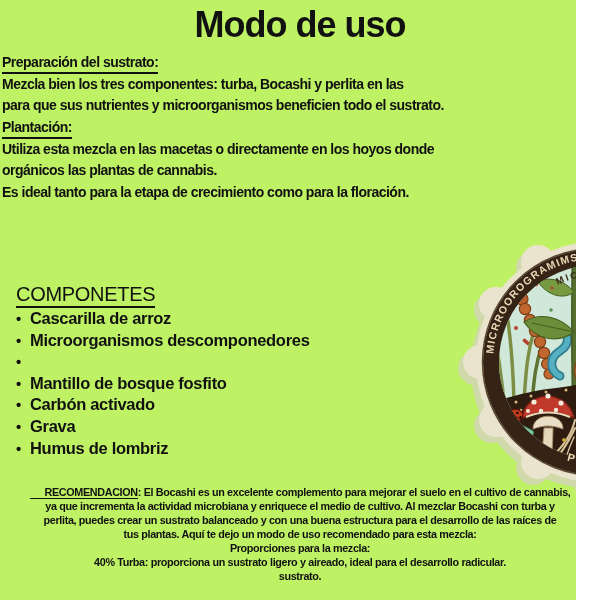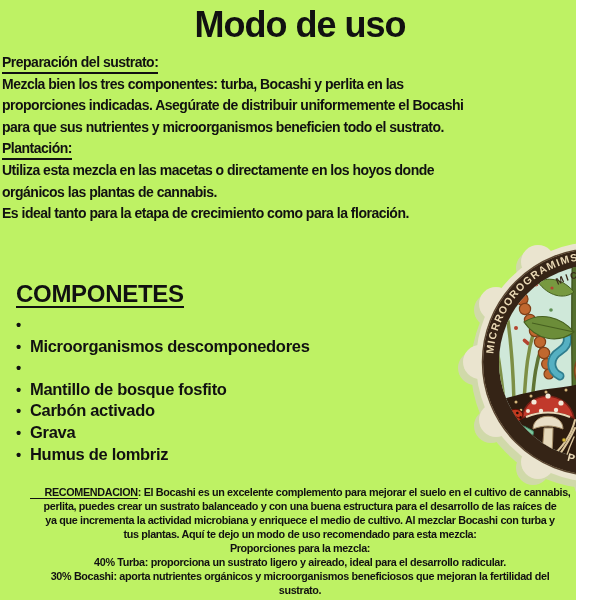--- a/index.html
+++ b/index.html
@@ -12,22 +12,22 @@
     font-size:36px;line-height:42px;font-weight:bold;letter-spacing:-1px;
   }
   .usage{
     position:absolute;top:52px;left:2px;width:598px;
     font-size:14px;font-weight:bold;line-height:21.4px;letter-spacing:-0.5px;
     white-space:nowrap;
   }
   .u-head{border-bottom:2px solid #111;display:inline-block;line-height:19px;}
   .components{position:absolute;top:282px;left:16px;width:440px;}
   .comp-heading{
-    font-size:24px;font-weight:bold;letter-spacing:-0.3px;
-    border-bottom:2.5px solid #111;display:inline-block;line-height:24px;margin-bottom:6px;
+    font-size:20px;font-weight:normal;letter-spacing:-0.3px;
+    border-bottom:2.5px solid #111;display:inline-block;line-height:24px;
   }
   .citem{
     display:flex;align-items:baseline;font-size:16.5px;font-weight:bold;
     line-height:21.6px;letter-spacing:-0.3px;white-space:nowrap;
   }
   .cbullet{width:14px;flex:0 0 14px;font-size:15px;}
   .badge{position:absolute;left:456px;top:222px;width:280px;height:280px;}
   .reco{
     position:absolute;top:485px;left:0;width:600px;text-align:center;
     font-size:10.8px;font-weight:bold;line-height:14px;letter-spacing:-0.35px;
@@ -38,32 +38,32 @@
 </head>
 <body>
 
 <div id="canvas">
 
   <div class="title">Modo de uso</div>
 
   <div class="usage">
     <div><span class="u-head">Preparación del sustrato:</span></div>
     <div>Mezcla bien los tres componentes: turba, Bocashi y perlita en las</div>
-    <div>proporciones indicadas. Asegúrate de distribuir uniformemente el Bocashi</div>
     <div>para que sus nutrientes y microorganismos beneficien todo el sustrato.</div>
     <div><span class="u-head">Plantación:</span></div>
     <div>Utiliza esta mezcla en las macetas o directamente en los hoyos donde</div>
     <div>orgánicos las plantas de cannabis.</div>
     <div>Es ideal tanto para la etapa de crecimiento como para la floración.</div>
   </div>
 
   <div class="components">
     <div class="comp-heading">COMPONETES</div>
     <div class="citem">
         <span class="cbullet">•</span>
+        <span>Cascarilla de arroz</span>
       </div>
     <div class="citem">
         <span class="cbullet">•</span>
         <span>Microorganismos descomponedores</span>
       </div>
     <div class="citem">
         <span class="cbullet">•</span>
       </div>
     <div class="citem">
         <span class="cbullet">•</span>
@@ -270,22 +270,21 @@
         <textPath href="#ringTop" startOffset="152">DECODO DO</textPath>
       </text>
       <text font-size="11" letter-spacing="2">
         <textPath href="#ringBottom" startOffset="46">POMBER</textPath>
       </text>
     </g>
   </svg>
 
   <div class="reco">
     <div class="rline"><span class="u">RECOMENDACION</span><span>: El Bocashi es un excelente complemento para mejorar el suelo en el cultivo de cannabis,</span></div>
+    <div class="rline">ya que incrementa la actividad microbiana y enriquece el medio de cultivo. Al mezclar Bocashi con turba y</div>
     <div class="rline">perlita, puedes crear un sustrato balanceado y con una buena estructura para el desarrollo de las raíces de</div>
-    <div class="rline">ya que incrementa la actividad microbiana y enriquece el medio de cultivo. Al mezclar Bocashi con turba y</div>
     <div class="rline">tus plantas. Aquí te dejo un modo de uso recomendado para esta mezcla:</div>
     <div class="rline">Proporciones para la mezcla:</div>
     <div class="rline">40% Turba: proporciona un sustrato ligero y aireado, ideal para el desarrollo radicular.</div>
-    <div class="rline">30% Bocashi: aporta nutrientes orgánicos y microorganismos beneficiosos que mejoran la fertilidad del</div>
     <div class="rline">sustrato.</div>
   </div>
 
 </div>
 
 </body></html>

